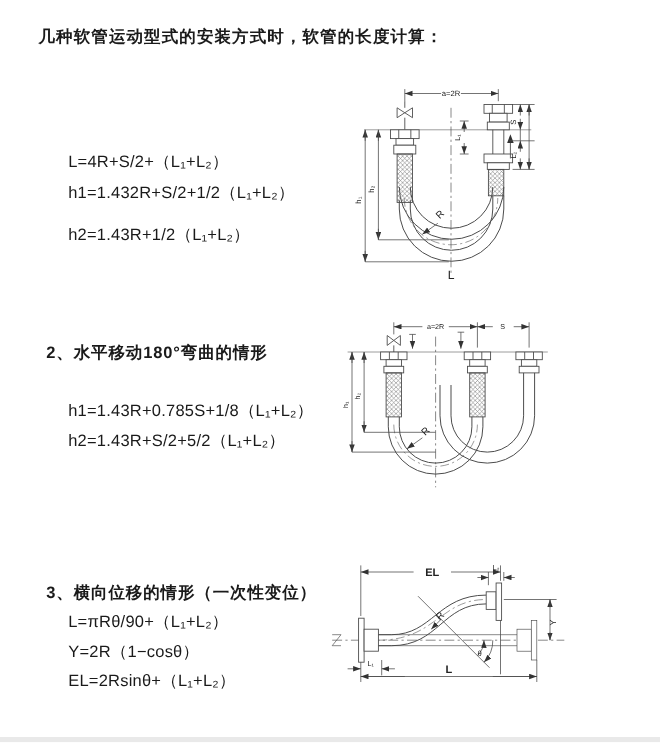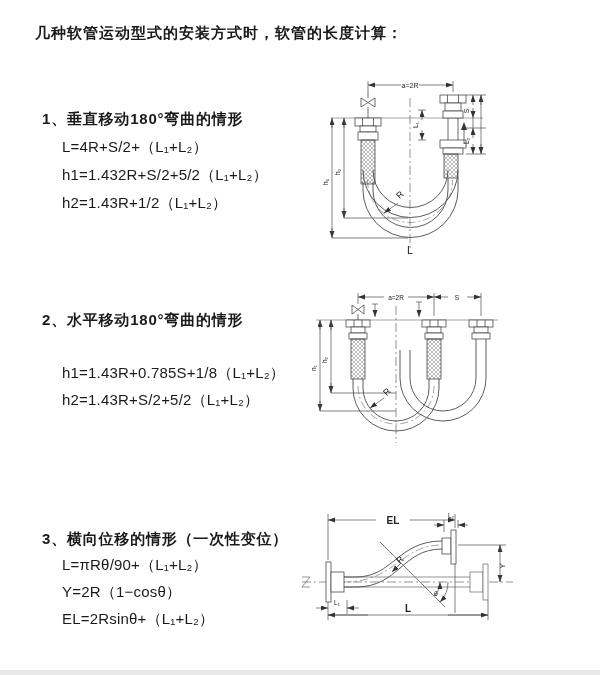--- a/index.html
+++ b/index.html
@@ -32,24 +32,23 @@
         <path d="M0,0 L7,2.5 L0,5 Z" fill="#333"></path>
       </marker>
       <pattern id="braid" width="4" height="4" patternUnits="userSpaceOnUse">
         <path d="M0,4 L4,0 M0,0 L4,4" stroke="#777" stroke-width="0.5"></path>
       </pattern>
     </defs>
   </svg>
 
   <div class="doc-title">几种软管运动型式的安装方式时，软管的长度计算：</div>
 
-  <div class="sec-heading" style="top:110px">1、垂直移动180°弯曲的情形</div>
   <div class="formula" style="top:138px">L=4R+S/2+（L₁+L₂）</div>
-  <div class="formula" style="top:166px">h1=1.432R+S/2+5/2（L₁+L₂）</div>
-  <div class="formula" style="top:194px">h2=1.43R+1/2（L₁+L₂）</div>
+  <div class="formula" style="top:166px">h1=1.432R+S/2+1/2（L₁+L₂）</div>
+  <div class="formula" style="top:204px">h2=1.43R+1/2（L₁+L₂）</div>
 
   <svg class="diagram" style="left:318px;top:70px" width="240" height="190" viewBox="0 0 240 190">
     <g stroke="#4a4a4a" stroke-width="0.8" fill="none">
 
       <g>
         <line x1="92" y1="28" x2="92" y2="180" stroke-dasharray="9 3 2 3" stroke-width="0.6"></line>
         <line x1="13" y1="48" x2="165" y2="48" stroke-width="0.5"></line>
       </g>
 
       <g stroke-width="0.7">

